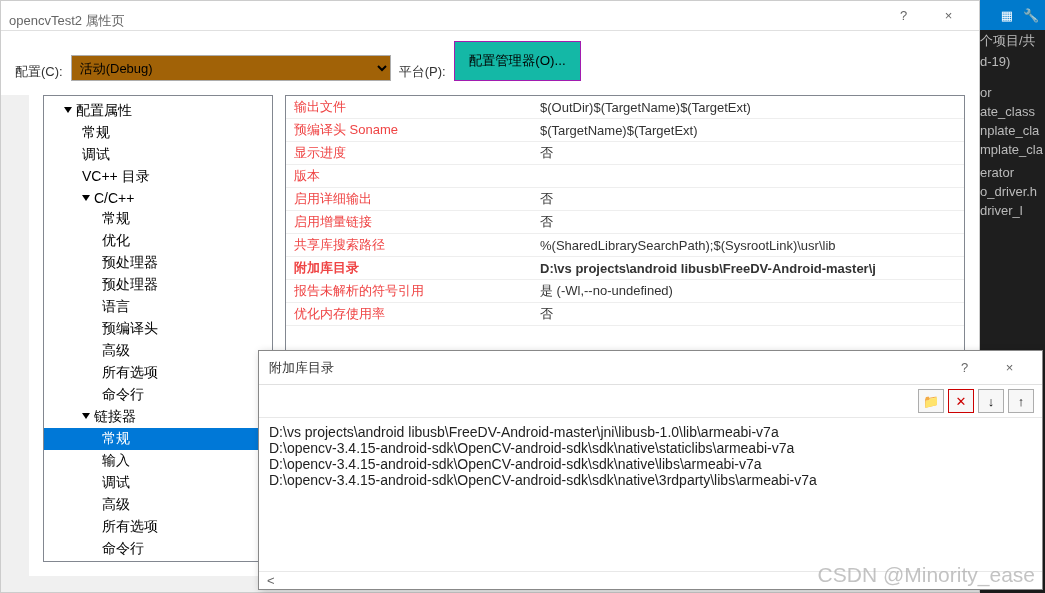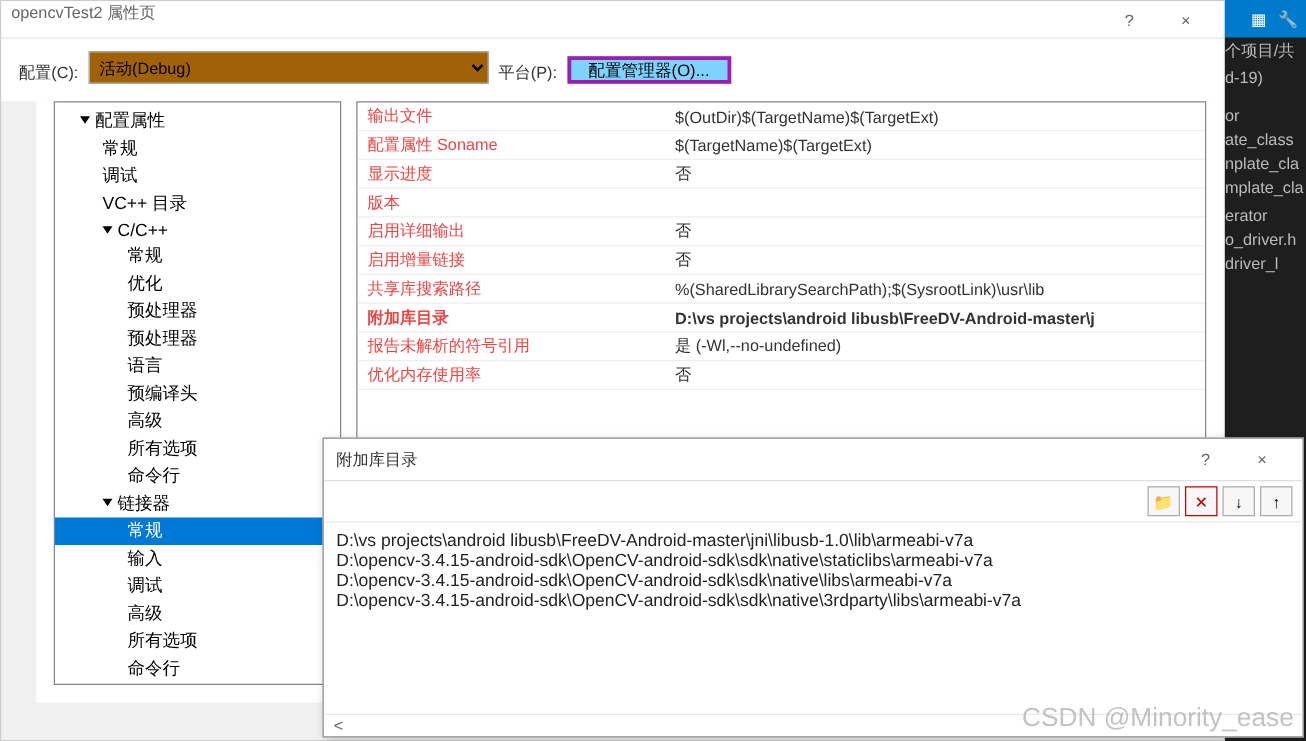--- a/index.html
+++ b/index.html
@@ -1,26 +1,26 @@
 <!DOCTYPE html>
 <html><head>
 <meta charset="utf-8">
 <style>
 * { box-sizing: border-box; font-family: "Segoe UI", "Microsoft YaHei", sans-serif; }
 body { margin: 0; background: #2d2d30; width: 1045px; height: 593px; overflow: hidden; position: relative; font-size: 13px; }
 .dialog { position: absolute; left: 0; top: 0; width: 980px; height: 593px; background: #f0f0f0; border: 1px solid #ccc; }
-.titlebar { height: 30px; display: flex; align-items: flex-start; padding: 0 8px; color: #666; background: #fff; border-bottom: 1px solid #e0e0e0; }
+.titlebar { height: 30px; display: flex; align-items: flex-end; padding: 0 8px; color: #666; background: #fff; border-bottom: 1px solid #e0e0e0; }
 .titlebar .spacer { flex: 1; }
 .tbtn { width: 45px; height: 30px; display: flex; align-items: center; justify-content: center; color: #666; cursor: default; }
 .toprow { display: flex; align-items: flex-end; gap: 8px; padding: 10px 14px 14px 14px; background: #fff; }
 .lbl { color: #333; }
 select.sel { height: 26px; border: 1px solid #adadad; background: #a16207; padding: 2px 4px; font-size: 13px; }
 .cfg-sel { width: 320px; }
 .plat-sel { width: 350px; }
-.mgr-btn { height: 22px; padding: 0 14px; border: 3px solid #a21caf; background: #7dd3fc; cursor: default; }
+.mgr-btn { height: 40px; padding: 0 14px; border: 1px solid #a21caf; background: #14b8a6; cursor: default; }
 .content { display: flex; padding: 0 14px 14px 14px; gap: 12px; background: #fff; height: calc(100% - 110px); margin-left: 28px; }
 .tree { width: 230px; border: 1px solid #828790; background: #fff; padding: 4px 0; overflow: hidden; font-size: 14px; }
 .tnode { padding: 2px 6px 2px 20px; white-space: nowrap; color: #000; cursor: default; }
 .tnode.l2 { padding-left: 38px; }
 .tnode.l3 { padding-left: 58px; }
 .tnode.sel { background: #0078d7; color: #fff; }
 .tri { display: inline-block; width: 0; height: 0; margin-right: 4px; }
 .tri.open { border-left: 4px solid transparent; border-right: 4px solid transparent; border-top: 6px solid #000; transform: translateY(-2px); }
 .grid { flex: 1; border: 1px solid #828790; background: #fff; overflow: hidden; display: flex; flex-direction: column; }
 .gridbody { overflow: hidden; }
@@ -117,21 +117,21 @@
       <div class="tnode l2"></div>
     </div>
 
     <div class="grid">
       <div class="gridbody" id="grid-rows">
           <div class="row">
             <div class="k">输出文件</div>
             <div class="v">$(OutDir)$(TargetName)$(TargetExt)</div>
           </div>
           <div class="row">
-            <div class="k">配置属性 Soname</div>
+            <div class="k">预编译头 Soname</div>
             <div class="v">$(TargetName)$(TargetExt)</div>
           </div>
           <div class="row">
             <div class="k">显示进度</div>
             <div class="v">否</div>
           </div>
           <div class="row">
             <div class="k">版本</div>
             <div class="v"></div>
           </div>

